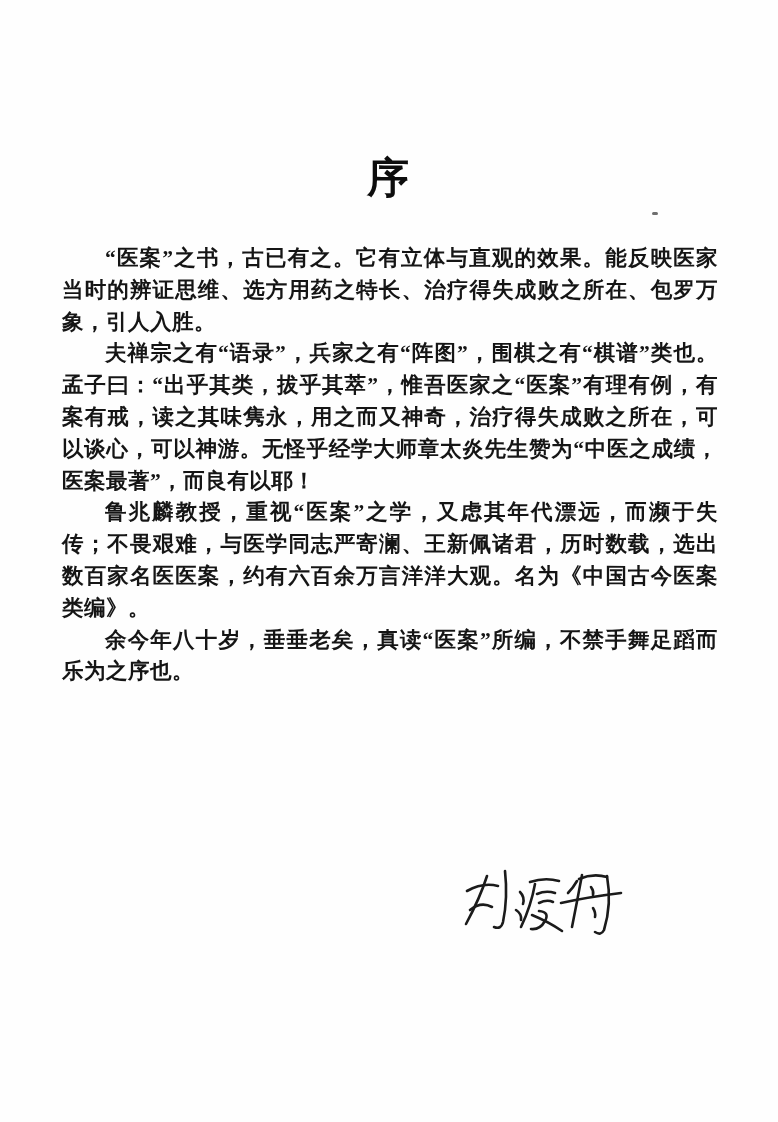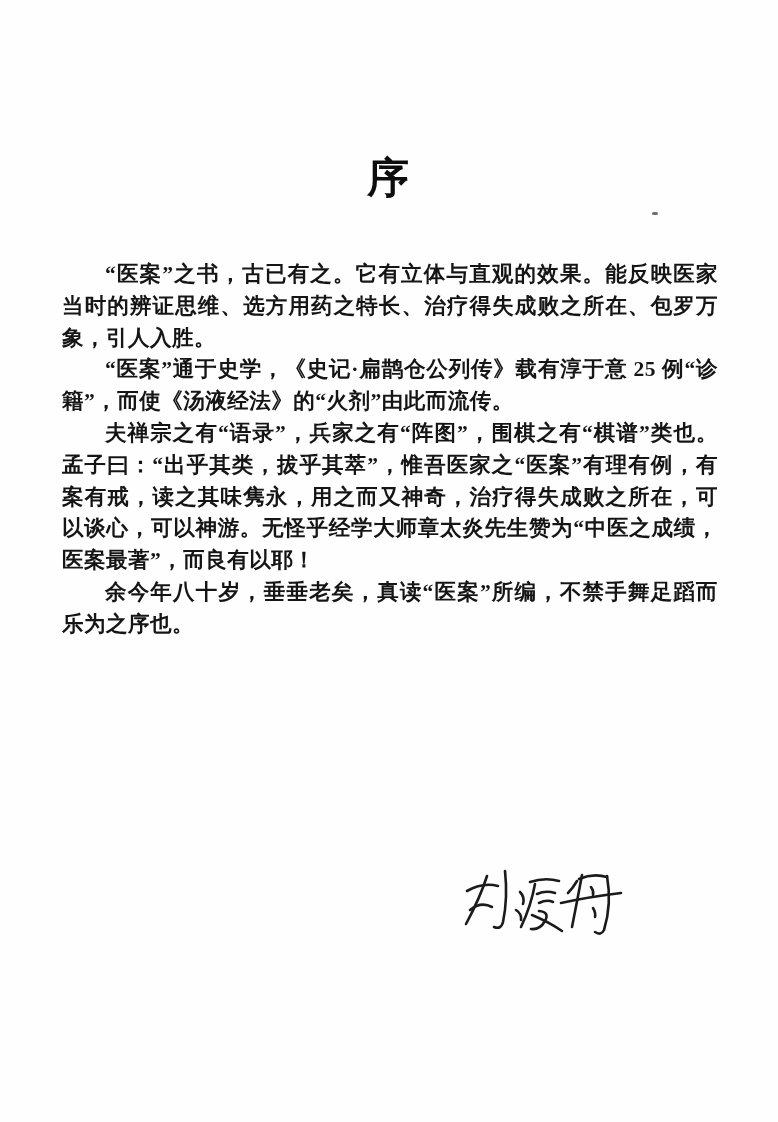--- a/index.html
+++ b/index.html
@@ -26,21 +26,20 @@
     font-weight: 700;
     letter-spacing: 2px;
     margin: 0;
     color: #0d0d0d;
   }
   .body-text {
     position: absolute;
     left: 62px;
     top: 243px;
     width: 656px;
-    margin-top: 16px;
   }
   .body-text p {
     margin: 0;
     font-size: 21.5px;
     line-height: 31.8px;
     text-align: justify;
     text-indent: 2em;
     font-weight: 600;
     color: #151515;
     letter-spacing: 0.5px;
@@ -70,22 +69,22 @@
 <body>
 
 <main class="page">
 
   <h1 class="title">序</h1>
 
   <span class="scan-artifact"></span>
 
   <section class="body-text">
     <p>“医案”之书，古已有之。它有立体与直观的效果。能反映医家当时的辨证思维、选方用药之特长、治疗得失成败之所在、包罗万象，引人入胜。</p>
-    <p>“医案”通于史学，《史记·扁鹊仓公列传》载有淳于意 25 例“诊籍”，而使《汤液经法》的“火剂”由此而流传。</p>
     <p>夫禅宗之有“语录”，兵家之有“阵图”，围棋之有“棋谱”类也。孟子曰：“出乎其类，拔乎其萃”，惟吾医家之“医案”有理有例，有案有戒，读之其味隽永，用之而又神奇，治疗得失成败之所在，可以谈心，可以神游。无怪乎经学大师章太炎先生赞为“中医之成绩，医案最著”，而良有以耶！</p>
+    <p>鲁兆麟教授，重视“医案”之学，又虑其年代漂远，而濒于失传；不畏艰难，与医学同志严寄澜、王新佩诸君，历时数载，选出数百家名医医案，约有六百余万言洋洋大观。名为《中国古今医案类编》。</p>
     <p>余今年八十岁，垂垂老矣，真读“医案”所编，不禁手舞足蹈而乐为之序也。</p>
   </section>
 
   <div class="signature" aria-label="刘渡舟">
     
     <svg viewBox="0 0 168 88" xmlns="http://www.w3.org/2000/svg" fill="none" stroke="#1b1b1b" stroke-width="2.6" stroke-linecap="round" stroke-linejoin="round">
 
       <path d="M27 12 Q20 34 6 60"></path>
       <path d="M7 27 Q23 18 38 22"></path>
       <path d="M10 46 Q21 37 32 43"></path>

